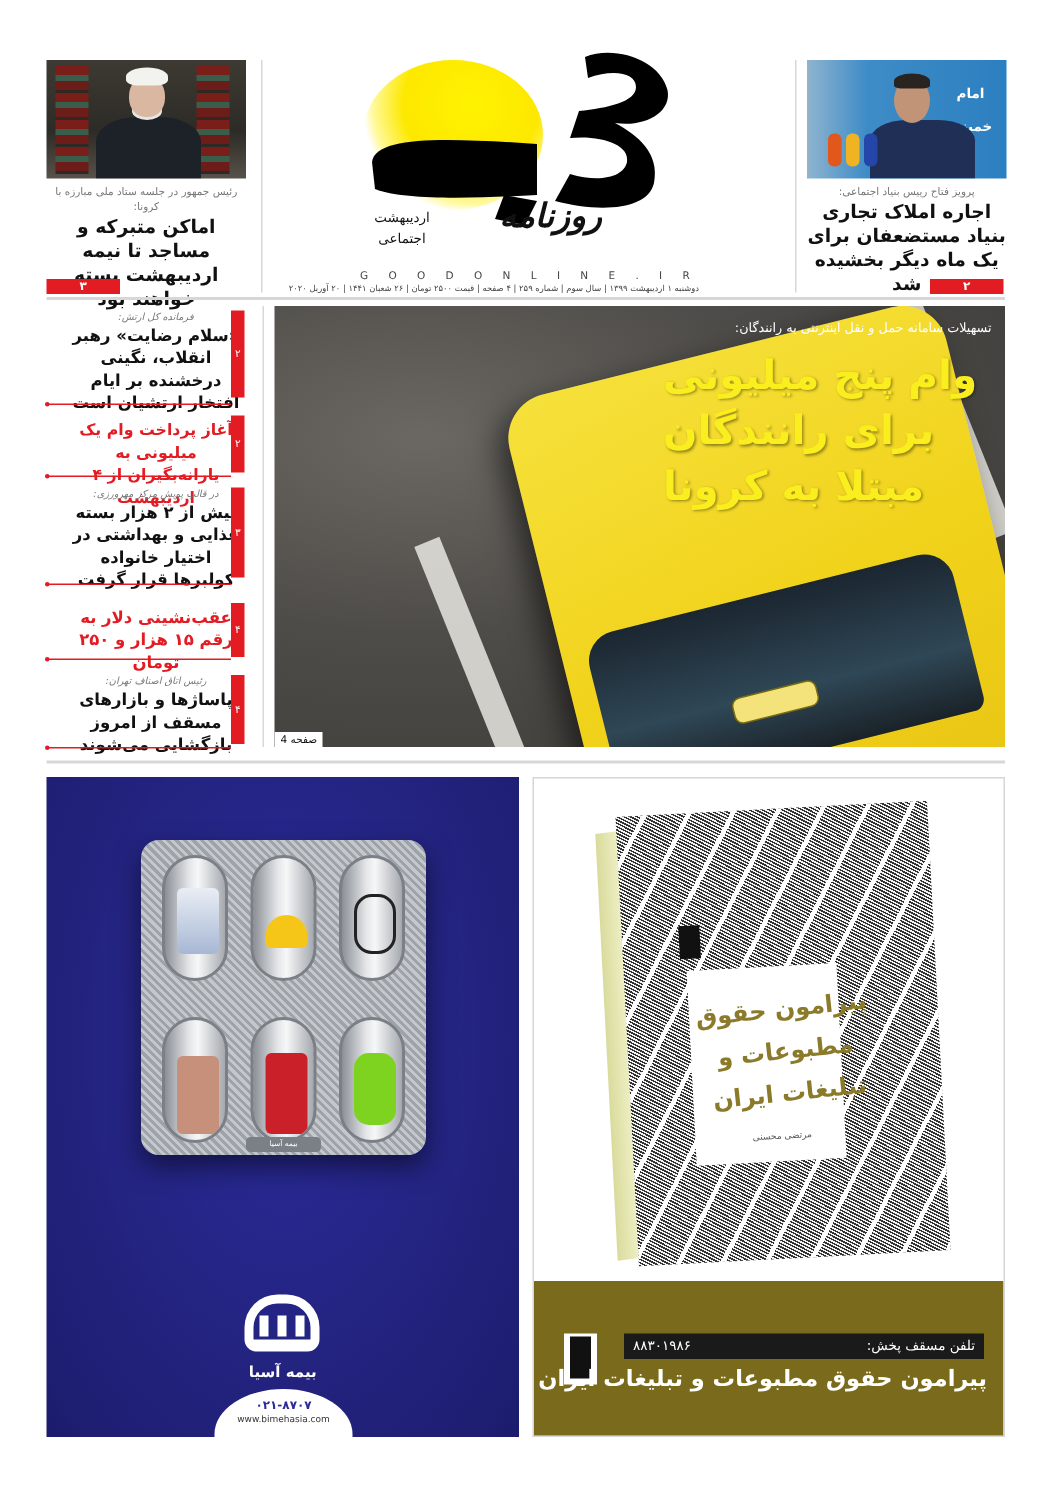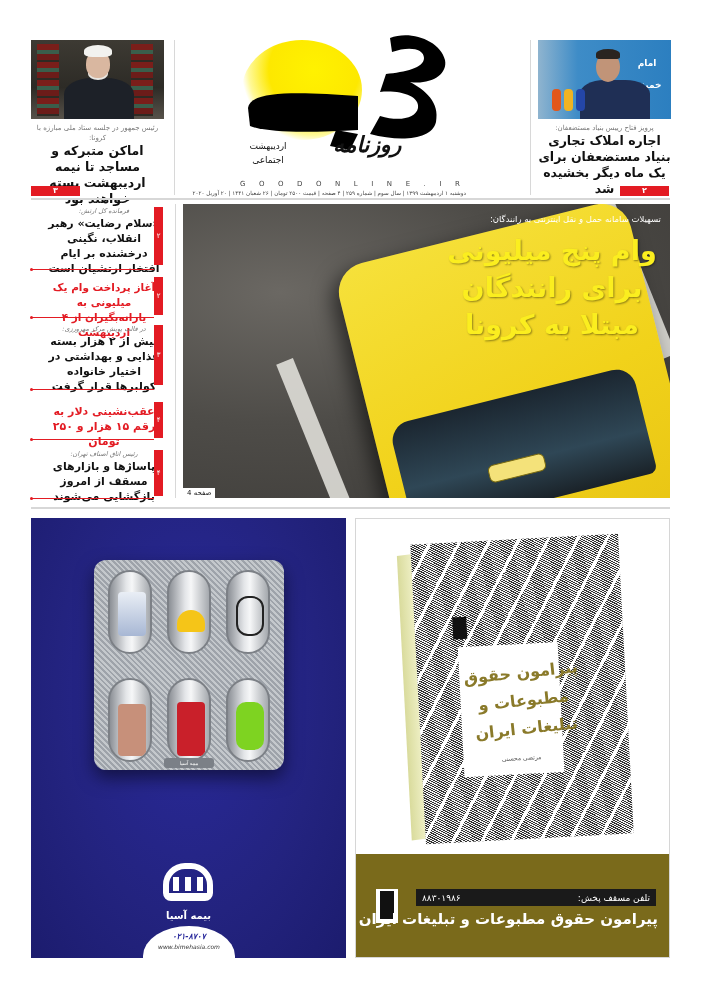--- a/index.html
+++ b/index.html
@@ -52,35 +52,35 @@
   .side-head.red { color: #e31b23; }
 
   
   .lead { position: absolute; left: 183px; top: 204px; width: 487px; height: 294px; overflow: hidden;
           background: radial-gradient(ellipse at 20% 30%, #6b6863 0%, #4e4c48 45%, #3c3a37 100%); }
   .lead .stripe { position: absolute; background: #e8e6e1; opacity: .85; transform: rotate(-22deg); }
   .lead .car { position: absolute; left: 185px; top: 25px; width: 300px; height: 330px; background: linear-gradient(165deg,#f6e13b 0%,#f1d21a 55%,#e8c414 100%); border-radius: 30px 30px 12px 12px; transform: rotate(-14deg); box-shadow: -8px 6px 20px rgba(0,0,0,.55); }
   .lead .windshield { position: absolute; left: 215px; top: 190px; width: 250px; height: 110px; background: linear-gradient(180deg,#1b2630 0%,#2f4756 60%,#1a2228 100%); border-radius: 20px 20px 8px 8px; transform: rotate(-14deg); }
   .lead .plate { position: absolute; left: 305px; top: 255px; width: 58px; height: 18px; background: #f4e27a; border: 1px solid #7a6a10; border-radius: 6px; transform: rotate(-14deg); }
   .lead-kicker { position: absolute; right: 9px; top: 10px; font-size: 8.5px; color: #fff; white-space: nowrap; }
-  .lead-title { position: absolute; right: 8px; top: 28px; width: 220px; text-align: center; font-size: 27px; font-weight: bold; line-height: 37px; color: #fbee1f; text-shadow: 1px 1px 2px rgba(0,0,0,.4); }
+  .lead-title { position: absolute; right: 8px; top: 28px; width: 220px; text-align: left; font-size: 27px; font-weight: bold; line-height: 37px; color: #fbee1f; text-shadow: 1px 1px 2px rgba(0,0,0,.4); }
   .lead-page { position: absolute; left: 0; bottom: 0; background: #fff; font-size: 7px; padding: 1px 4px; color: #111; }
 
   
   .ad-asia { position: absolute; left: 31px; top: 518px; width: 315px; height: 440px; background: radial-gradient(ellipse at 50% 40%, #2a2a9c 0%, #23237f 60%, #1c1c6e 100%); overflow: hidden; }
   .blister { position: absolute; left: 63px; top: 42px; width: 190px; height: 210px; border-radius: 12px; background: repeating-linear-gradient(45deg,#9ea3aa 0 2px,#c4c8cc 2px 4px); box-shadow: 0 8px 18px rgba(0,0,0,.5); }
   .capsule { position: absolute; width: 44px; height: 84px; border-radius: 22px; background: linear-gradient(90deg,#8c9096 0%,#e3e5e8 40%,#f6f7f8 55%,#a5a9ae 100%); border: 2px solid #7c8086; overflow: hidden; }
   .capsule .obj { position: absolute; left: 8px; width: 28px; border-radius: 4px; }
   .blister-label { position: absolute; left: 70px; top: 198px; width: 50px; height: 10px; border-radius: 3px; background: #7b8087; color: #fff; font-size: 5px; text-align: center; line-height: 10px; }
   .ad-slogan { position: absolute; left: 0; top: 305px; width: 315px; text-align: center; font-size: 14px; font-weight: bold; color: #fff; }
   .ad-slogan .hl { color: #f8a51c; }
   .asia-logo { position: absolute; left: 132px; top: 345px; width: 50px; height: 38px; border: 6px solid #fff; border-bottom-width: 8px; border-radius: 22px 22px 8px 8px; }
   .asia-logo .c { position: absolute; top: 8px; width: 6px; height: 14px; background: #fff; }
   .asia-name { position: absolute; left: 0; top: 392px; width: 315px; text-align: center; font-size: 10px; font-weight: bold; color: #fff; }
-  .asia-contact { position: absolute; left: 112px; top: 408px; width: 92px; height: 60px; border-radius: 50% 50% 0 0; background: #fff; text-align: center; padding-top: 6px; font-style: italic; }
+  .asia-contact { position: absolute; left: 112px; top: 408px; width: 92px; height: 60px; border-radius: 50% 50% 0 0; background: #fff; text-align: center; padding-top: 6px; }
   .asia-phone { font-size: 8px; color: #2a2a9c; font-weight: bold; line-height: 10px; direction: ltr; }
   .asia-url { font-size: 6px; color: #333; line-height: 9px; direction: ltr; }
 
   .ad-book { position: absolute; left: 355px; top: 518px; width: 315px; height: 440px; border: 1px solid #d6d6d6; background: #fff; overflow: hidden; }
   .book { position: absolute; left: 62px; top: 20px; width: 208px; height: 300px; transform: rotate(-3deg); }
   .book-spine { position: absolute; left: -14px; top: 10px; width: 16px; height: 285px; background: linear-gradient(90deg,#d9db9c,#f0f1c8); transform: skewY(-4deg); }
   .book-cover { position: absolute; left: 0; top: 0; width: 208px; height: 300px; background:
       repeating-linear-gradient(-60deg, #fff 0 3px, transparent 3px 26px),
       repeating-linear-gradient(30deg, #333 0 1px, #f3f3f3 1px 2px); }
   .book-label { position: absolute; left: 42px; top: 105px; width: 100px; height: 130px; background: #fff; }
@@ -145,21 +145,21 @@
 <div class="top-story right">
   <div class="top-photo photo-fattah">
     <div class="sign">امام خمینی</div>
     <div class="suit"></div>
     <div class="head"></div>
     <div class="hair"></div>
     <div class="mic" style="left:14px;background:#e2571b;"></div>
     <div class="mic" style="left:26px;background:#f0b323;"></div>
     <div class="mic" style="left:38px;background:#2446a8;"></div>
   </div>
-  <div class="kicker">پرویز فتاح رییس بنیاد مستضعفان:</div>
+  <div class="kicker">پرویز فتاح رییس بنیاد اجتماعی:</div>
   <div class="top-headline">اجاره املاک تجاری بنیاد مستضعفان برای یک ماه دیگر بخشیده شد</div>
 </div>
 <div class="page-tag" style="left:620px;top:186px;">۲</div>
 
 <div class="hrule" style="left:31px;top:198px;width:639px;"></div>
 
 <div class="vline" style="left:175px;top:204px;height:294px;"></div>
 
 <div class="side-item" style="top:207px;height:60px;">
   <div class="bar" style="height:58px;">۲</div>

